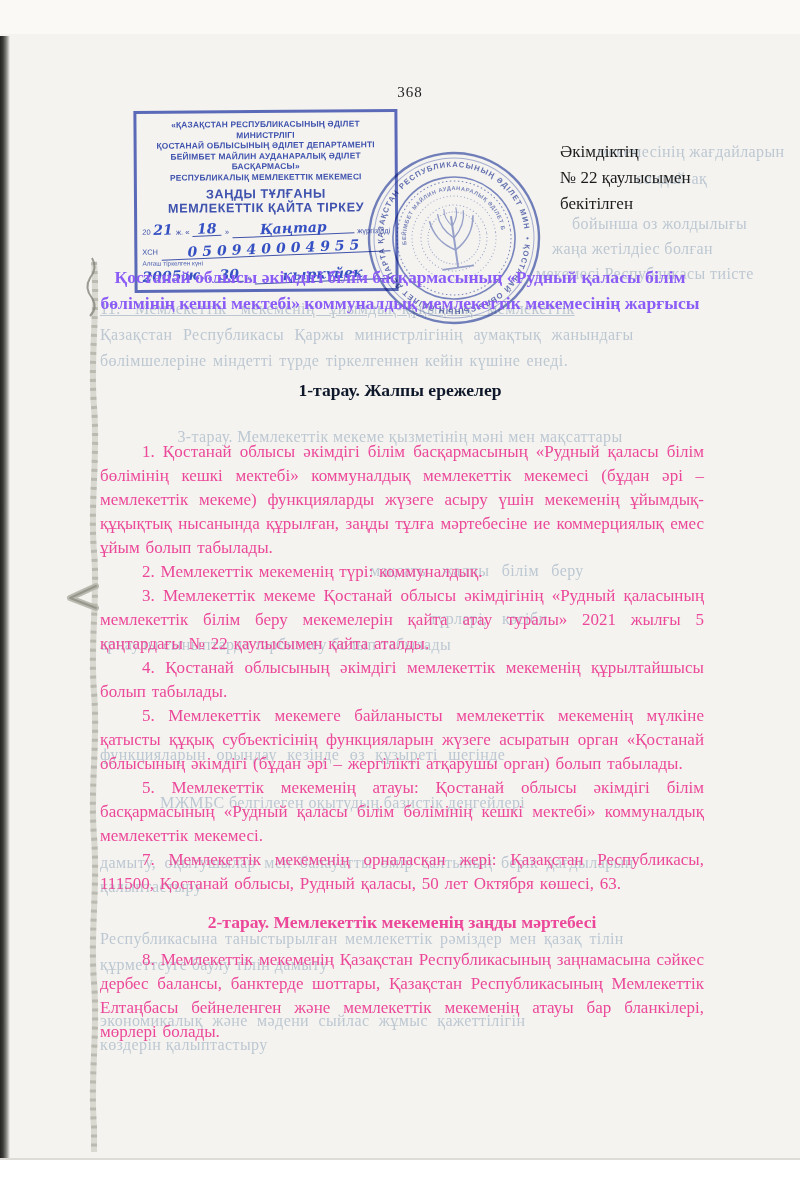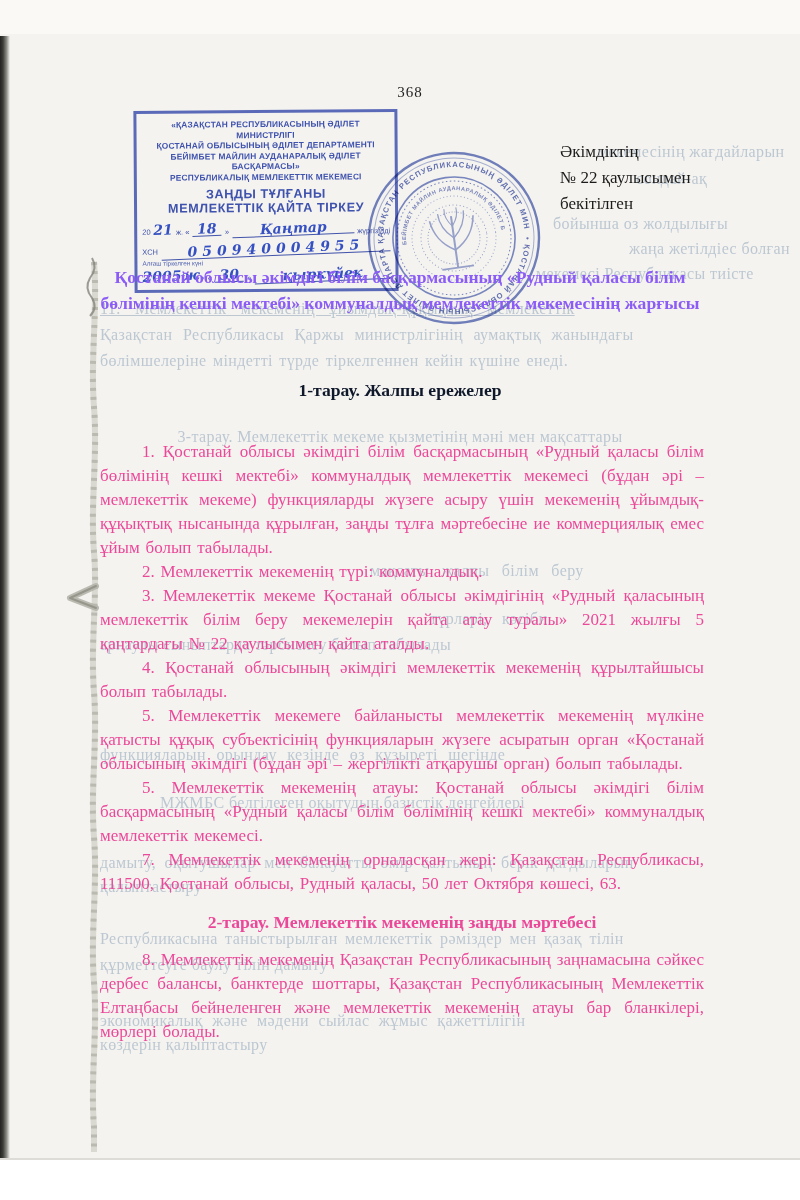--- a/index.html
+++ b/index.html
@@ -87,22 +87,22 @@
 <body>
 
 <div class="paper"></div>
 <div class="paper-top"></div>
 <div class="left-edge"></div>
 <div class="bottom-white"></div>
 
 <div>
   <div class="bleed" style="top:141px;left:598px;width:192px;">мекемесінің жағдайларын</div>
   <div class="bleed" style="top:168px;left:636px;width:154px;">сондай-ақ</div>
-  <div class="bleed" style="top:213px;left:553px;width:218px;font-family:Liberation Serif, serif;">бойынша оз жолдылығы</div>
-  <div class="bleed" style="top:238px;left:552px;width:238px;text-align:right;">жаңа жетілдіес болған</div>
+  <div class="bleed" style="top:213px;left:572px;width:218px;font-family:Liberation Serif, serif;">бойынша оз жолдылығы</div>
+  <div class="bleed" style="top:238px;left:552px;width:238px;">жаңа жетілдіес болған</div>
   <div class="bleed" style="top:263px;left:536px;width:254px;">мекемесі Республикасы тиісте</div>
   <div class="bleed" style="top:298px;left:100px;width:604px;word-spacing:10px;text-decoration:underline;">11.  Мемлекеттік  мекеменің  ұйымдық-құқықтық  мемлекеттік</div>
   <div class="bleed" style="top:324px;left:100px;width:604px;word-spacing:6px;">Қазақстан Республикасы Қаржы министрлігінің аумақтық жанындағы</div>
   <div class="bleed" style="top:350px;left:100px;width:604px;word-spacing:2px;">бөлімшелеріне міндетті түрде тіркелгеннен кейін күшіне енеді.</div>
   <div class="bleed ctr" style="top:426px;left:140px;width:520px;">3-тарау. Мемлекеттік мекеме қызметінің мәні мен мақсаттары</div>
   <div class="bleed" style="top:560px;left:370px;width:334px;word-spacing:8px;">мақсаты жалпы білім беру</div>
   <div class="bleed" style="top:608px;left:430px;width:274px;word-spacing:10px;">түрлері, кәсіби</div>
   <div class="bleed" style="top:634px;left:100px;width:470px;">арнаулы сыныптарда тәрбиелеу болып табылады</div>
   <div class="bleed" style="top:744px;left:100px;width:600px;word-spacing:6px;">функцияларын орындау кезінде өз құзыреті шегінде</div>
   <div class="bleed" style="top:792px;left:160px;width:460px;">МЖМБС белгілеген оқытудың базистік деңгейлері</div>

